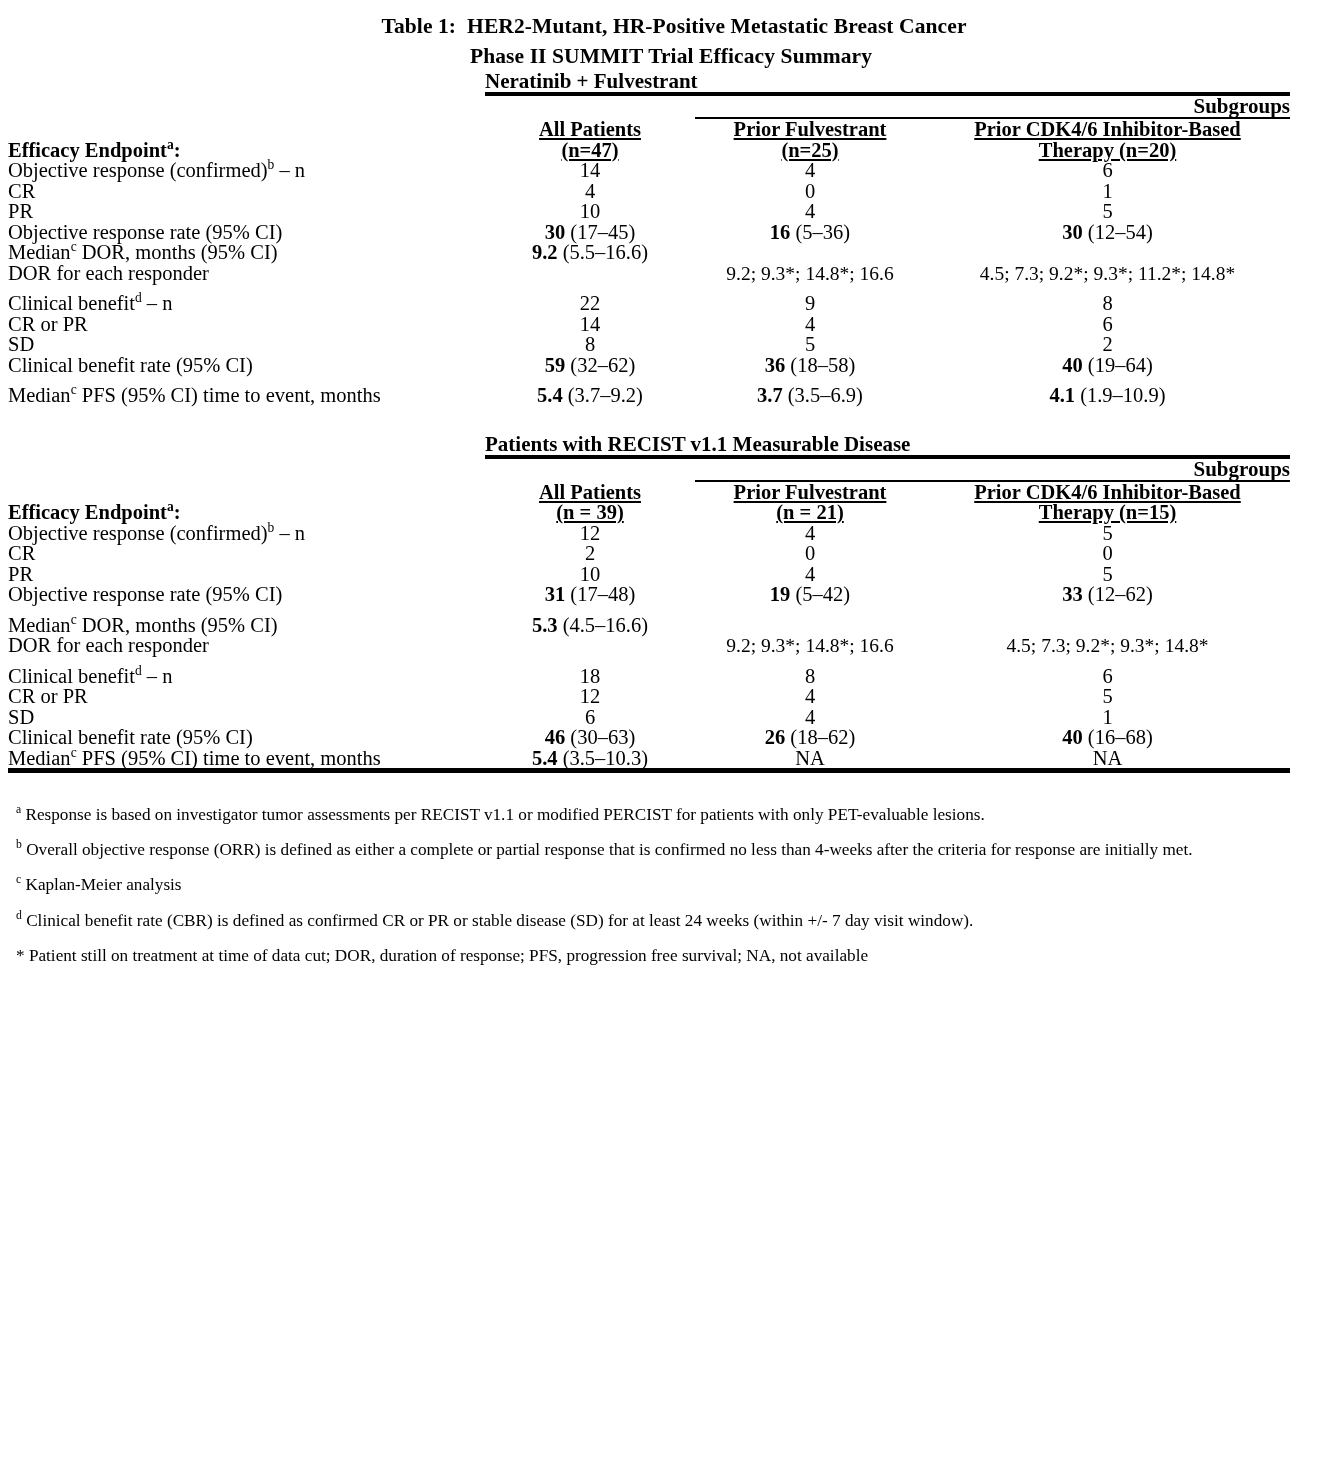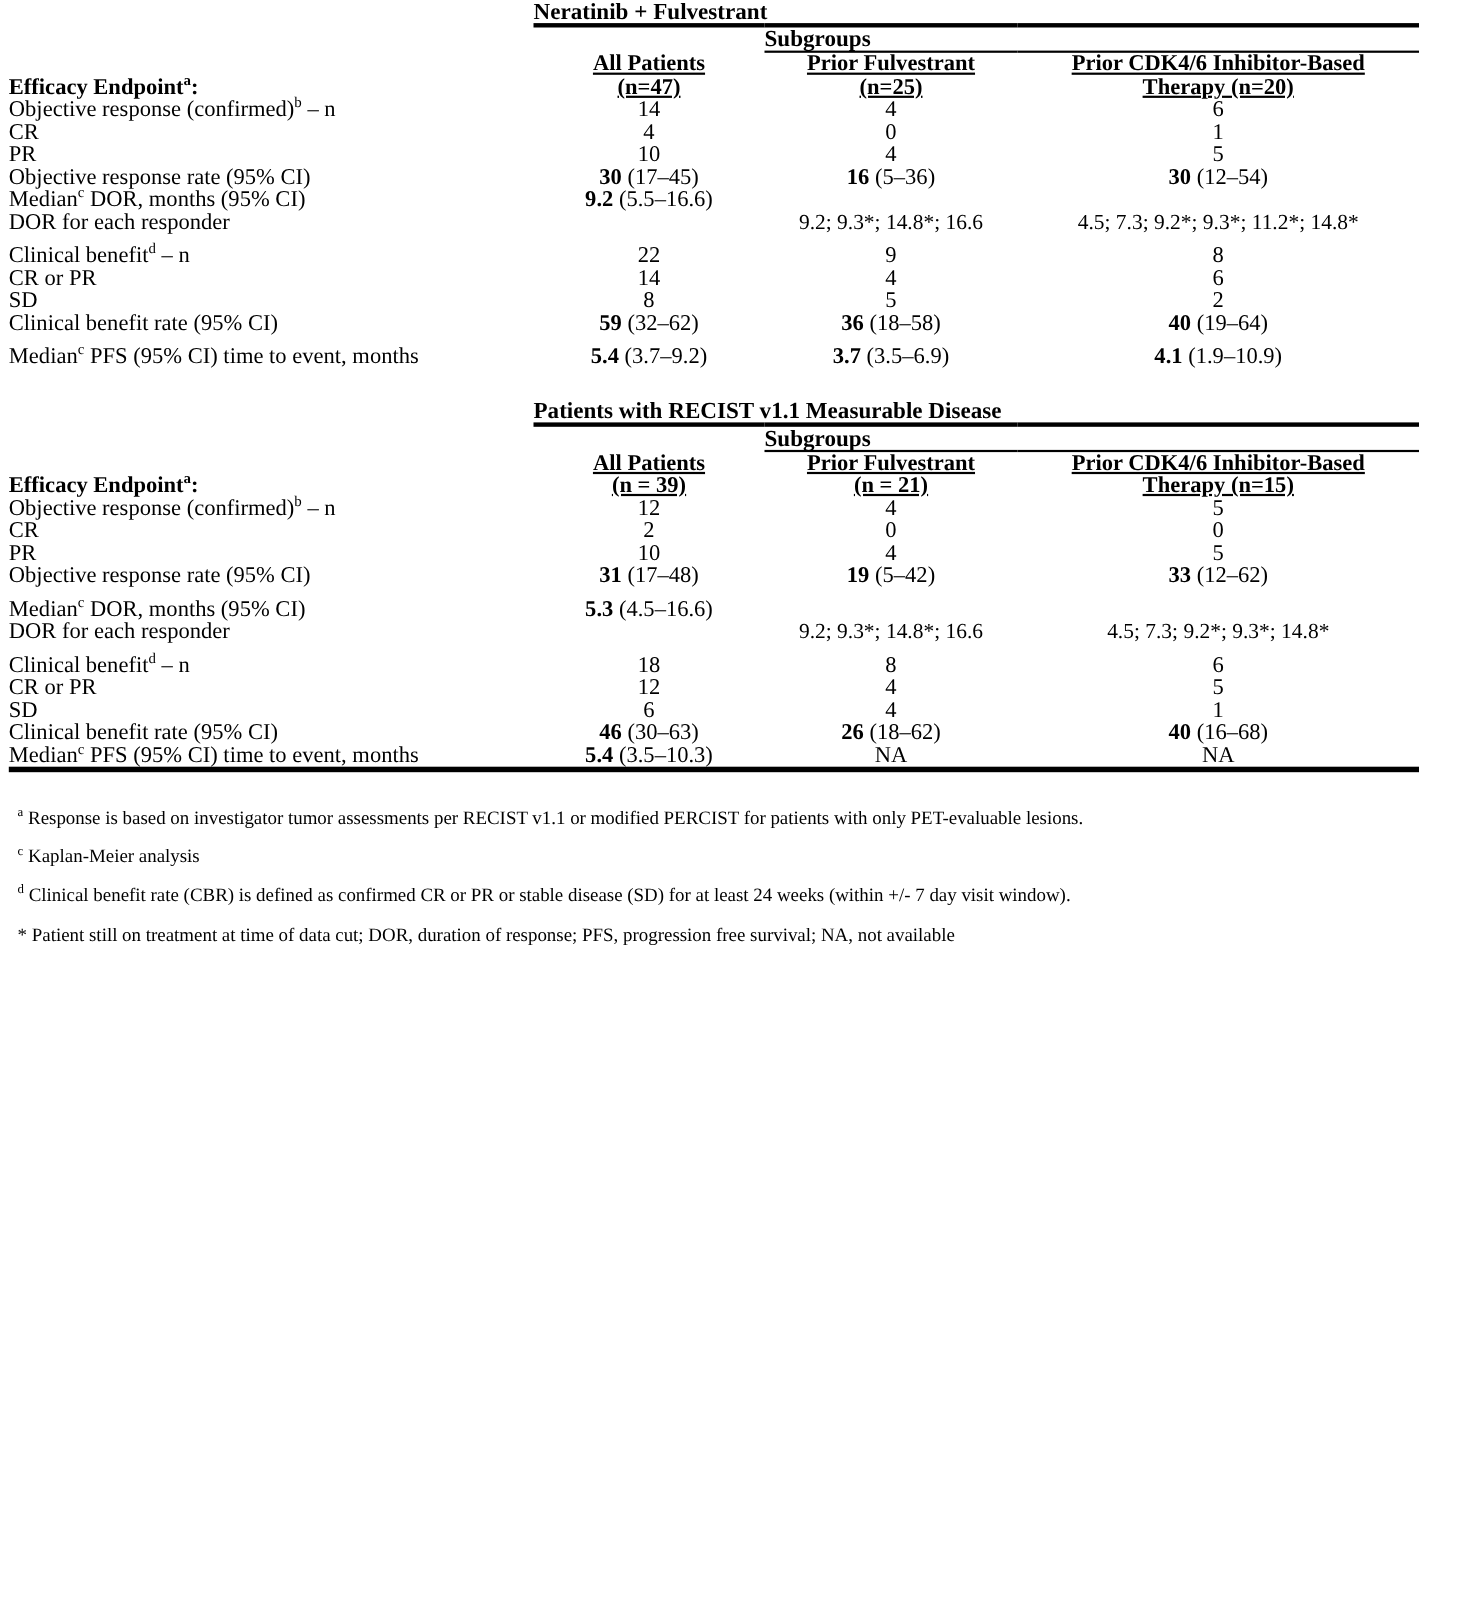--- a/index.html
+++ b/index.html
@@ -87,21 +87,21 @@
   }
 
   .rule-thick {
     border-bottom: 4px solid #000;
   }
   .rule-thin {
     border-bottom: 2.5px solid #000;
   }
 
   .subgroups {
-    text-align: left;
+    text-align: right;
     font-weight: bold;
     font-size: 21px;
     padding-bottom: 2px;
   }
 
   .hdr {
     text-align: center;
     font-weight: bold;
     font-size: 20.5px;
     white-space: nowrap;
@@ -140,20 +140,24 @@
   .fn sup {
     font-size: 0.68em;
   }
   .fn-star { margin-bottom: 0; }
 </style>
 </head>
 <body>
 
 <div class="page">
 
+  <div class="title-block">
+    <span class="title-line title-line-1">Table 1:  HER2-Mutant, HR-Positive Metastatic Breast Cancer</span>
+    <span class="title-line title-line-2">Phase II SUMMIT Trial Efficacy Summary</span>
+  </div>
 
   <div id="table-root">
       <table class="efficacy">
         <colgroup>
           <col class="c-label">
           <col class="c-all">
           <col class="c-pf">
           <col class="c-cdk">
         </colgroup>
         <tbody>
@@ -355,18 +359,19 @@
             <td class="val">NA</td>
           </tr>
         </tbody>
       </table>
     </div>
 
   <div class="bottom-rule"></div>
 
   <div class="footnotes" id="footnotes">
       <div class="fn"><sup>a</sup> <span>Response is based on investigator tumor assessments per RECIST v1.1 or modified PERCIST for patients with only PET-evaluable lesions.</span></div>
+      <div class="fn"><sup>b</sup> <span>Overall objective response (ORR) is defined as either a complete or partial response that is confirmed no less than 4-weeks after the criteria for response are initially met.</span></div>
       <div class="fn"><sup>c</sup> <span>Kaplan-Meier analysis</span></div>
       <div class="fn"><sup>d</sup> <span>Clinical benefit rate (CBR) is defined as confirmed CR or PR or stable disease (SD) for at least 24 weeks (within +/- 7 day visit window).</span></div>
       <div class="fn fn-star"><span>*</span> <span>Patient still on treatment at time of data cut; DOR, duration of response; PFS, progression free survival; NA, not available</span></div>
     </div>
 
 </div>
 
 </body></html>

